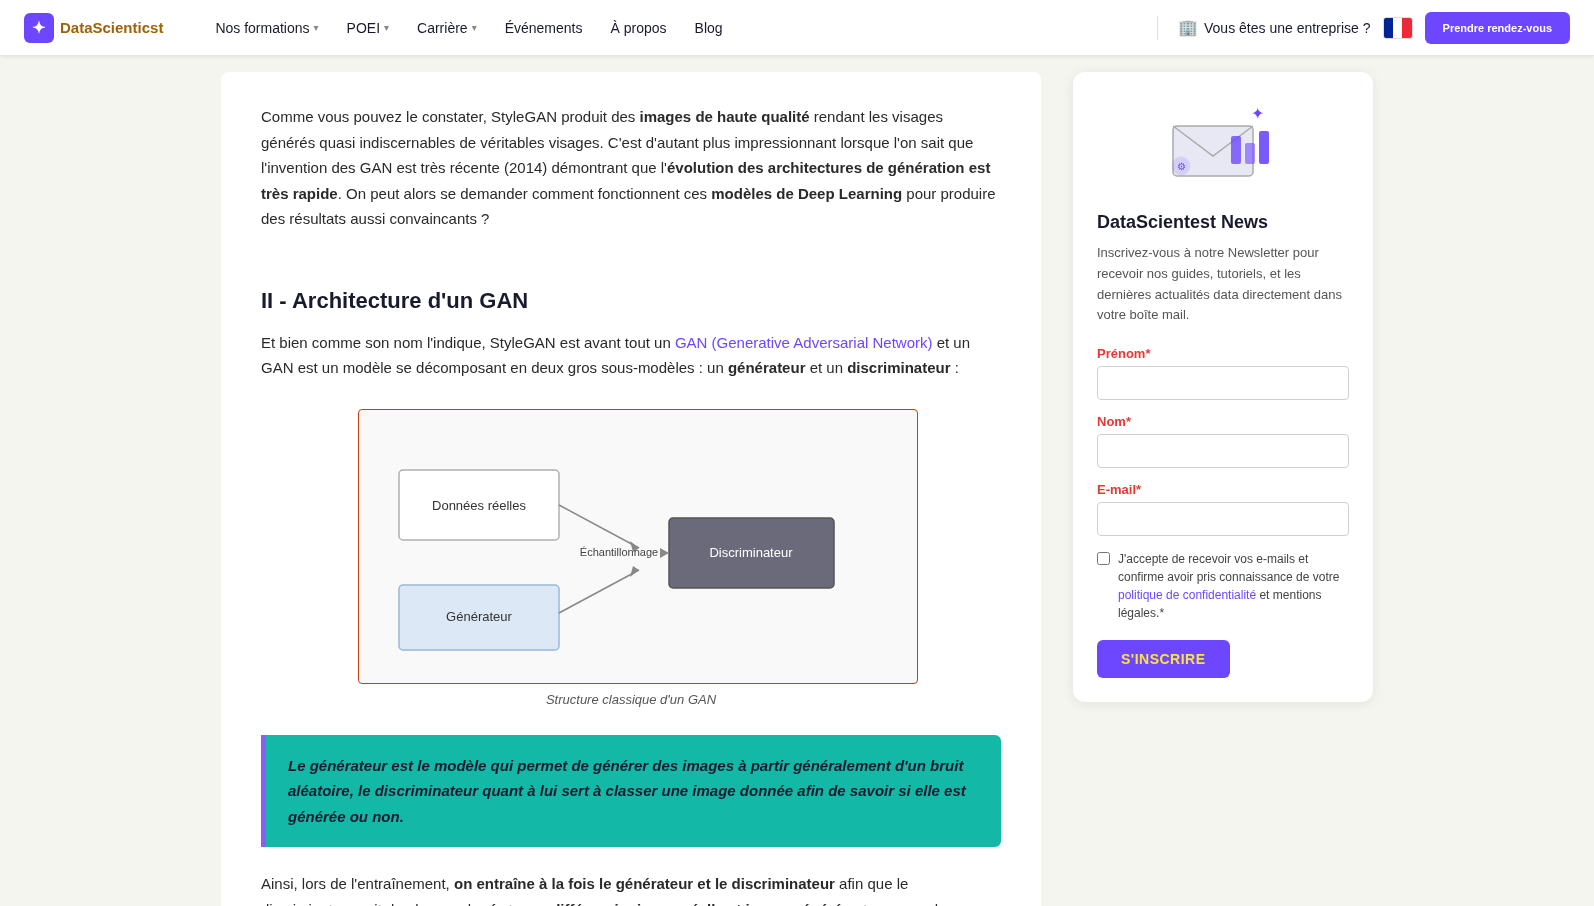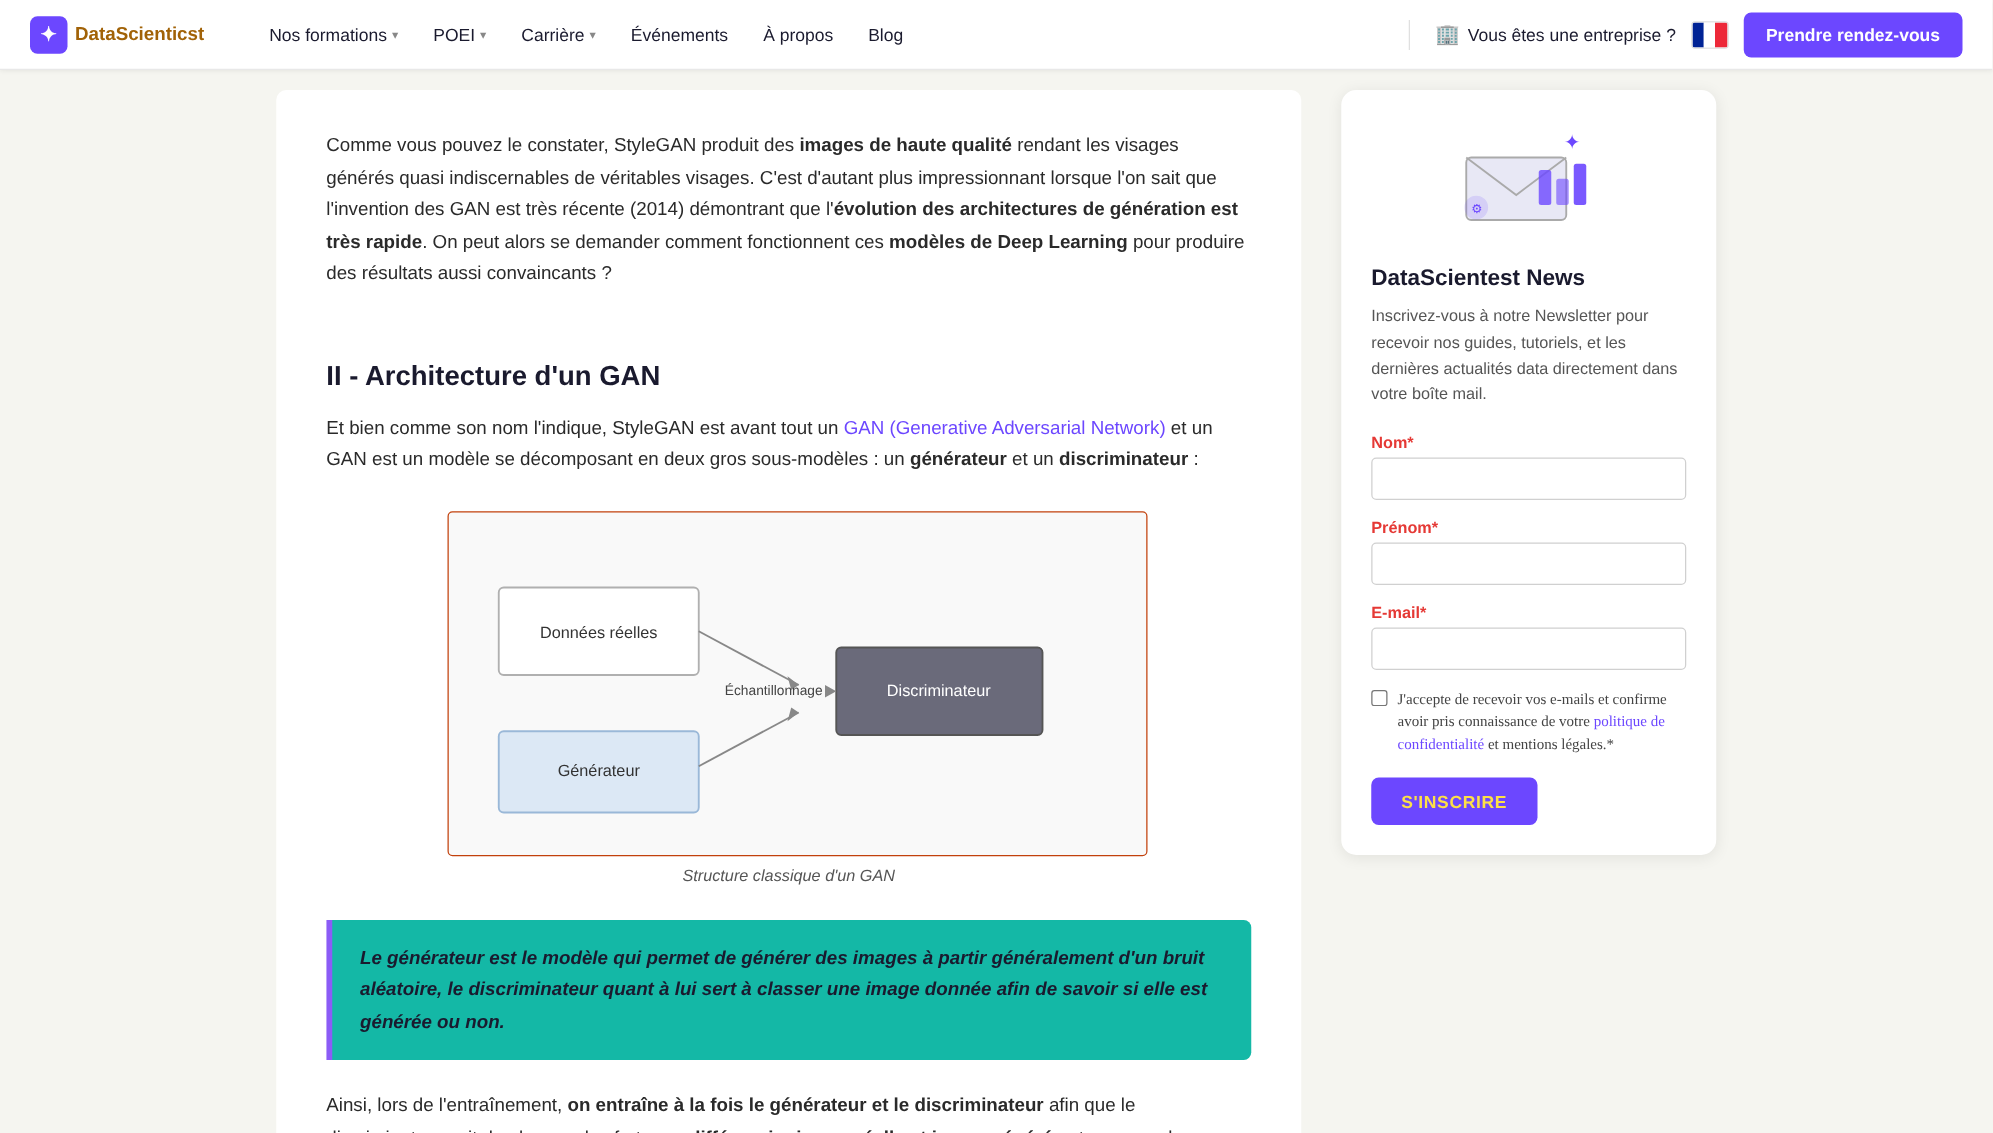--- a/index.html
+++ b/index.html
@@ -38,21 +38,21 @@
     }
     .nav-flag {
       width: 30px; height: 22px; border: 1px solid #ddd; border-radius: 3px;
       overflow: hidden; display: flex;
     }
     .flag-blue { flex: 1; background: #002395; }
     .flag-white { flex: 1; background: #fff; }
     .flag-red { flex: 1; background: #ED2939; }
     .nav-cta {
       background: #6c47ff; color: #fff; border: none;
-      padding: 10px 18px; border-radius: 6px; font-size: 14px;
+      padding: 10px 18px; border-radius: 6px; font-size: 11px;
       font-weight: 600; cursor: pointer; white-space: nowrap;
     }
 
     
     .page-wrapper {
       display: flex; max-width: 1200px; margin: 0 auto;
       padding: 72px 24px 40px 24px; gap: 32px;
     }
     .main-content { flex: 1; min-width: 0; background: #fff; padding: 32px 40px; border-radius: 8px; }
     .sidebar { width: 300px; flex-shrink: 0; }
@@ -106,21 +106,21 @@
     }
     .form-group { margin-bottom: 14px; }
     .form-label { font-size: 13px; color: #333; font-weight: 600; margin-bottom: 5px; display: block; }
     .form-label span { color: #e53935; }
     .form-input {
       width: 100%; border: 1px solid #d0d0d0; border-radius: 4px;
       padding: 8px 10px; font-size: 14px; outline: none; color: #1a1a2e;
     }
     .checkbox-row { display: flex; gap: 8px; align-items: flex-start; margin-bottom: 18px; }
     .checkbox-row input[type=checkbox] { margin-top: 2px; flex-shrink: 0; }
-    .checkbox-label { font-size: 12px; color: #444; line-height: 1.5; font-family: Liberation Serif, serif; }
+    .checkbox-label { font-size: 12px; color: #444; line-height: 1.5; }
     .checkbox-label a { color: #6c47ff; text-decoration: none; }
     .submit-btn {
       background: #6c47ff; color: #fde047; border: none;
       padding: 11px 24px; border-radius: 6px; font-size: 14px;
       font-weight: 700; cursor: pointer; letter-spacing: 0.5px;
       width: auto;
     }
   </style>
 </head>
 <body>
@@ -242,28 +242,28 @@
           <text x="14" y="69" font-size="10" fill="#6c47ff">⚙</text>
         </svg>
       </div>
 
       <h3 class="sidebar-title">DataScientest News</h3>
       <p class="sidebar-desc">Inscrivez-vous à notre Newsletter pour recevoir nos guides, tutoriels, et les dernières actualités data directement dans votre boîte mail.</p>
 
       
       <div class="form-group">
         <label class="form-label">
-          <span>Nom</span><span>*</span>
+          <span>Prénom</span><span>*</span>
         </label>
         <input type="text" class="form-input" style="">
       </div>
 
       <div class="form-group">
         <label class="form-label">
-          <span>Prénom</span><span>*</span>
+          <span>Nom</span><span>*</span>
         </label>
         <input type="text" class="form-input" style="">
       </div>
 
       <div class="form-group">
         <label class="form-label">
           <span>E-mail</span><span>*</span>
         </label>
         <input type="email" class="form-input" style="">
       </div>

